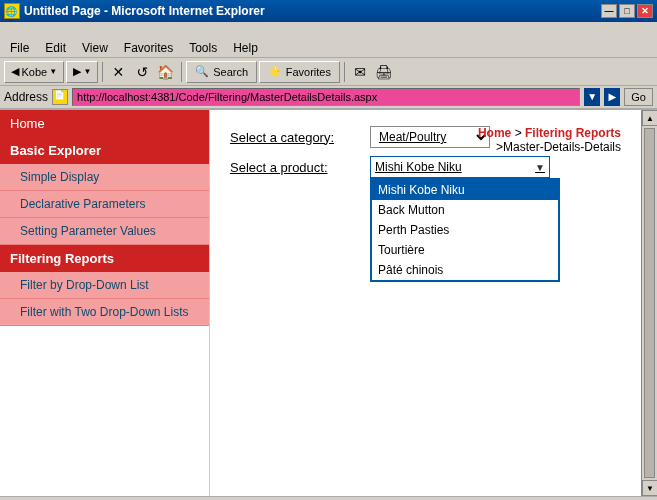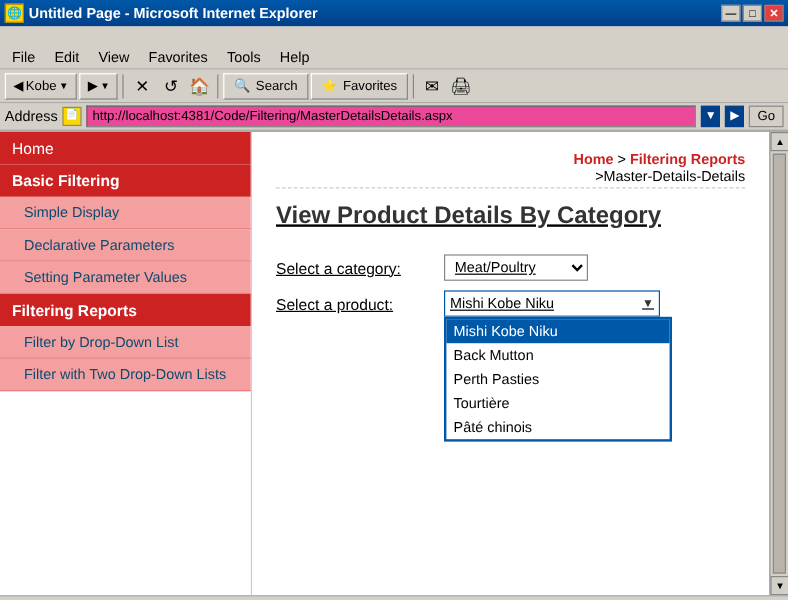--- a/index.html
+++ b/index.html
@@ -353,39 +353,38 @@
   <div class="address-arrow">▼</div>
   <div style="width:16px;height:18px;background:#003f8a;color:white;font-size:10px;text-align:center;line-height:18px;cursor:pointer;">▶</div>
   <button class="go-btn">Go</button>
 </div>
 
 <div class="content-area">
 
   <div class="sidebar">
     <div class="sidebar-home">Home</div>
 
-    <div class="sidebar-section-header">Basic Filtering</div>
+    <div class="sidebar-section-header">Basic Explorer</div>
     <div class="sidebar-item">Simple Display</div>
     <div class="sidebar-item">Declarative Parameters</div>
     <div class="sidebar-item">Setting Parameter Values</div>
 
     <div class="sidebar-section-header">Filtering Reports</div>
     <div class="sidebar-item">Filter by Drop-Down List</div>
     <div class="sidebar-item">Filter with Two Drop-Down Lists</div>
   </div>
 
   <div class="main-panel">
 
     <div class="breadcrumb">
       <a href="#">Home</a> &gt;
       <a href="#">Filtering Reports</a><br>
       &gt;<span>Master-Details-Details</span>
     </div>
 
-    <div class="page-title">View Product Details By Category</div>
 
     <div class="form-row">
       <span class="form-label">Select a category:</span>
       <select class="form-select form-select-narrow">
         <option>Meat/Poultry</option>
       </select>
     </div>
 
     <div class="form-row">
       <span class="form-label">Select a product:</span>

